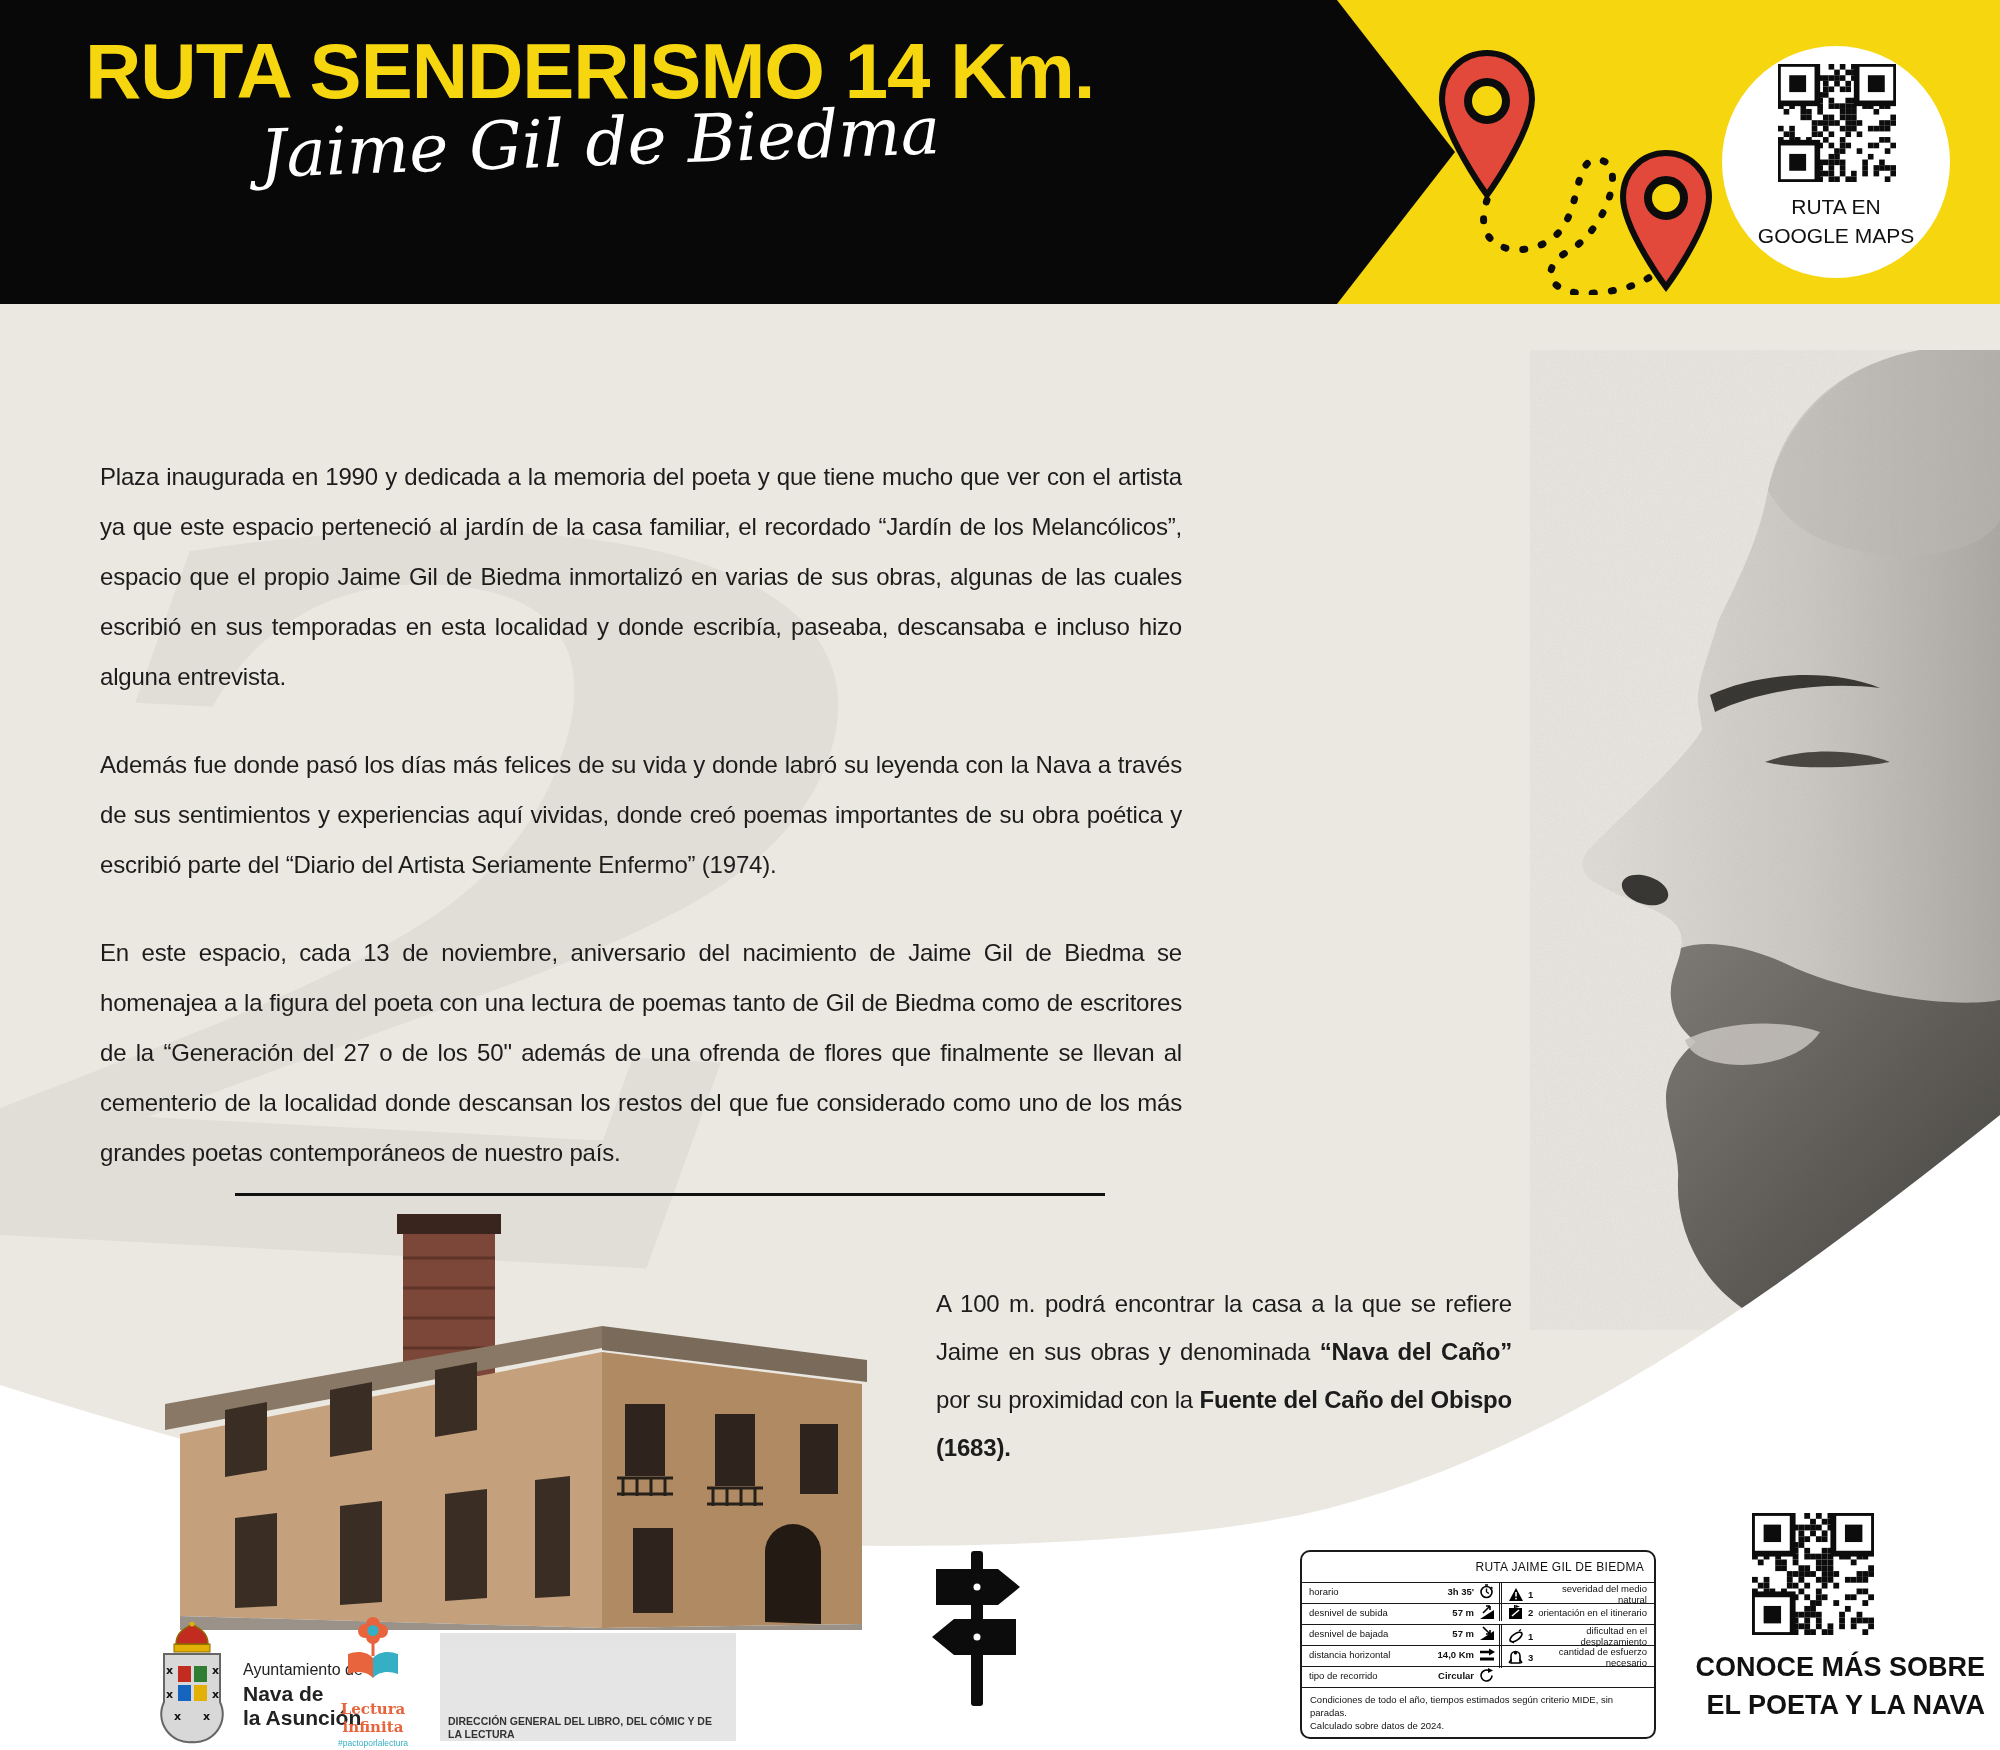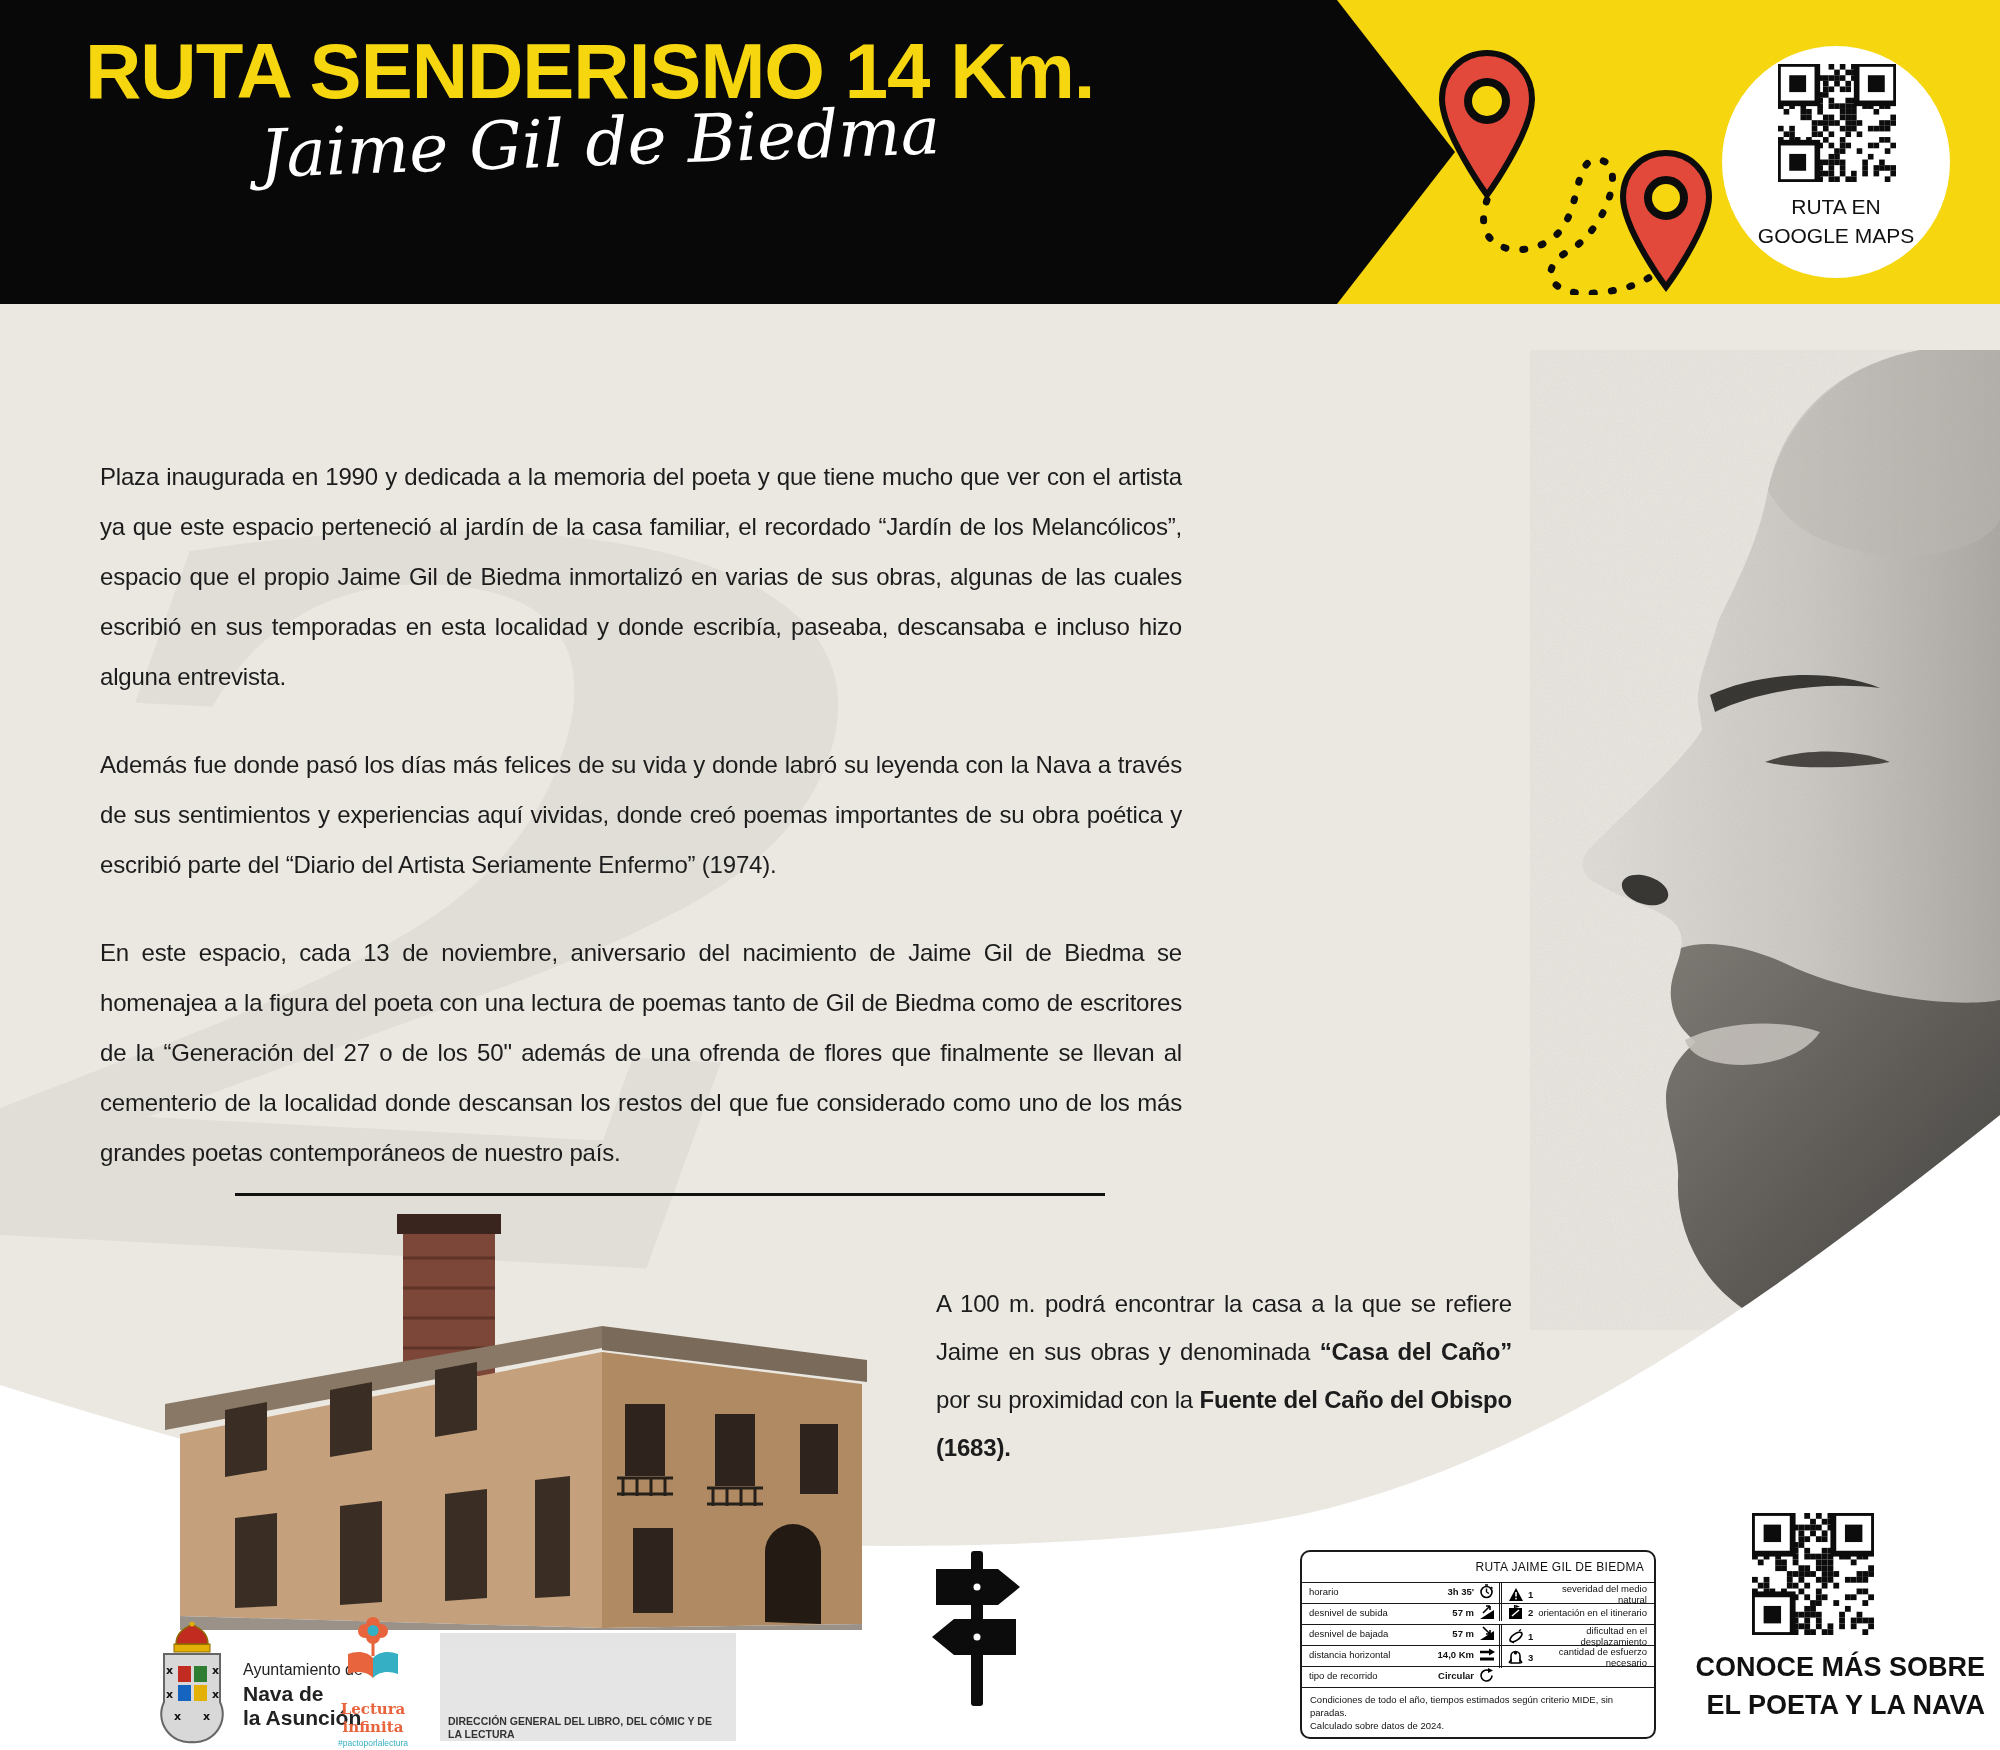--- a/index.html
+++ b/index.html
@@ -297,21 +297,21 @@
     </g>
     <polygon points="75,418 497,430 757,426 757,432 75,432" fill="#9a9288"></polygon>
   </svg>
 
   <div class="abs bodycopy">
     <p>Plaza inaugurada en 1990 y dedicada a la memoria del poeta y que tiene mucho que ver con el artista ya que este espacio perteneció al jardín de la casa familiar, el recordado “Jardín de los Melancólicos”, espacio que el propio Jaime Gil de Biedma inmortalizó en varias de sus obras, algunas de las cuales escribió en sus temporadas en esta localidad y donde escribía, paseaba, descansaba e incluso hizo alguna entrevista.</p>
     <p>Además fue donde pasó los días más felices de su vida y donde labró su leyenda con la Nava a través de sus sentimientos y experiencias aquí vividas, donde creó poemas importantes de su obra poética y escribió parte del “Diario del Artista Seriamente Enfermo” (1974).</p>
     <p>En este espacio, cada 13 de noviembre, aniversario del nacimiento de Jaime Gil de Biedma se homenajea a la figura del poeta con una lectura de poemas tanto de Gil de Biedma como de escritores de la “Generación del 27 o de los 50" además de una ofrenda de flores que finalmente se llevan al cementerio de la localidad donde descansan los restos del que fue considerado como uno de los más grandes poetas contemporáneos de nuestro país.</p>
   </div>
   <div class="abs divider"></div>
-  <div class="abs caption"><span>A 100 m. podrá encontrar la casa a la que se refiere Jaime en sus obras y denominada </span><b>“Casa del Caño”</b><span> por su proximidad con la </span><b>Fuente del Caño del Obispo (1683).</b></div>
+  <div class="abs caption"><span>A 100 m. podrá encontrar la casa a la que se refiere Jaime en sus obras y denominada </span><b>“Nava del Caño”</b><span> por su proximidad con la </span><b>Fuente del Caño del Obispo (1683).</b></div>
 
   <svg class="abs" style="left:928px;top:1543px;" width="95" height="168" viewBox="0 0 95 168" fill="#0c0c0c">
     <rect x="43" y="8" width="12" height="155" rx="3"></rect>
     <polygon points="8,26 70,26 92,44 70,62 8,62"></polygon>
     <polygon points="88,76 26,76 4,94 26,112 88,112"></polygon>
     <circle cx="49" cy="44" r="3.5" fill="#fff"></circle>
     <circle cx="49" cy="94" r="3.5" fill="#fff"></circle>
   </svg>
 
   <div class="abs mide">

